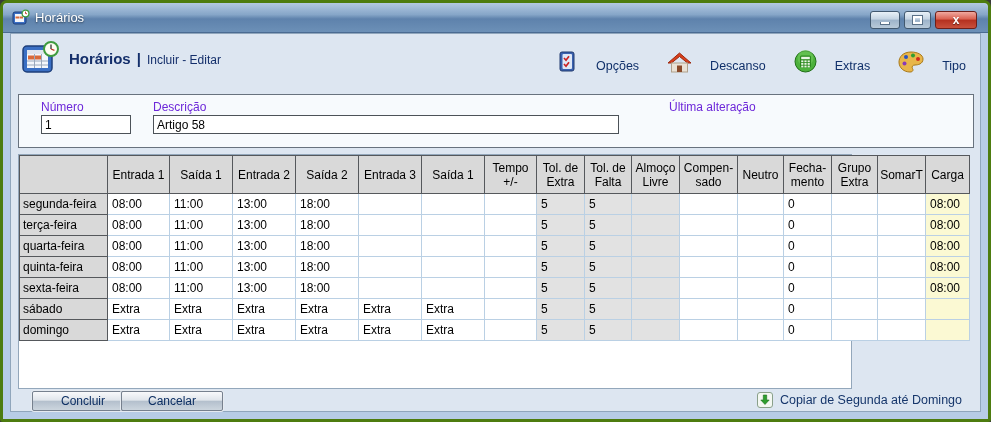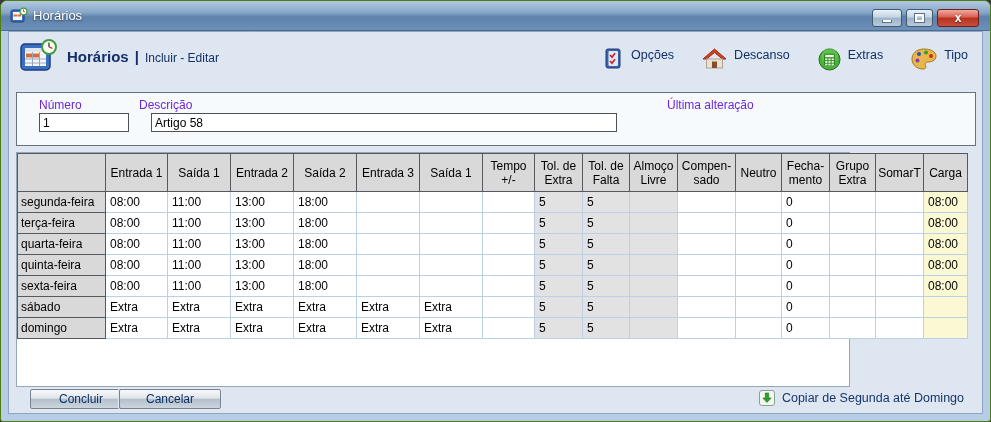--- a/index.html
+++ b/index.html
@@ -1,19 +1,19 @@
 <!DOCTYPE html>
 <html><head>
 <meta charset="utf-8">
 <style>
   * { margin:0; padding:0; box-sizing:border-box; }
   html,body { background:#3a3a3a; font-family:"Liberation Sans", sans-serif; }
   .window {
     position:relative; width:991px; height:422px;
-    background:#b7cce6; border:1px solid #4d7c0f;
+    background:#b7cce6; border:3px solid #4d7c0f;
     border-radius:7px 7px 3px 3px; overflow:hidden;
   }
   
   .titlebar {
     position:absolute; top:0; left:0; right:0; height:30px;
     background:linear-gradient(#b3c9e2 0%, #86a6c8 40%, #5e82ac 55%, #6c90b7 100%);
     border-radius:6px 6px 0 0; border-bottom:1px solid #4a6b92;
   }
   .titlebar .appicon { position:absolute; left:9px; top:6px; width:18px; height:18px; }
   .titlebar .title {
@@ -39,21 +39,21 @@
     position:absolute; left:7px; right:7px; top:30px; bottom:7px;
     background:#dde6f1; border:1px solid #90a6bc;
   }
   
   .app-header { position:absolute; left:0; top:0; right:0; height:54px; }
   .app-header .bigicon { position:absolute; left:10px; top:5px; width:40px; height:40px; }
   .app-title { position:absolute; left:58px; top:16px; font-size:15px; font-weight:bold; color:#142f6b; }
   .app-title .sep { font-weight:bold; margin:0 6px; }
   .app-subtitle { font-size:12px; font-weight:normal; color:#142f6b; }
   .toolbar { position:absolute; right:14px; top:16px; display:flex; gap:28px; }
-  .tool-btn { display:flex; align-items:flex-start; gap:7px; cursor:pointer; }
+  .tool-btn { display:flex; align-items:flex-end; gap:18px; cursor:pointer; }
   .tool-btn .tlabel { font-size:12.5px; color:#10306a; }
   
   .form-panel {
     position:absolute; left:7px; right:6px; top:60px; height:54px;
     background:#f7fafd; border:1px solid #68727e;
   }
   .flabel { position:absolute; font-size:12px; color:#6d28d9; }
   .fvalue-bold { position:absolute; font-size:12.5px; font-weight:bold; color:#101824; }
   .finput {
     position:absolute; height:19px; border:1px solid #4c5258; background:#fff;
@@ -197,21 +197,21 @@
             <circle cx="6.5" cy="12.5" r="2" fill="#8a3bb8"></circle>
           </svg>
           <span class="tlabel">Tipo</span>
         </div>
       </div>
     </div>
 
     <div class="form-panel">
       <span class="flabel" style="left:22px; top:5px;">Número</span>
       <input class="finput" style="left: 22px; top: 20px; width: 90px;" value="1">
-      <span class="flabel" style="left:122px; top:5px;">Descrição</span>
+      <span class="flabel" style="left:134px; top:5px;">Descrição</span>
       <input class="finput" style="left: 134px; top: 20px; width: 466px;" value="Artigo 58">
       <span class="flabel" style="left:650px; top:5px;">Última alteração</span>
     </div>
 
     <div class="table-panel">
       <table class="sched">
         <colgroup>
           <col class="c0">
             <col class="c1">
             <col class="c2">

